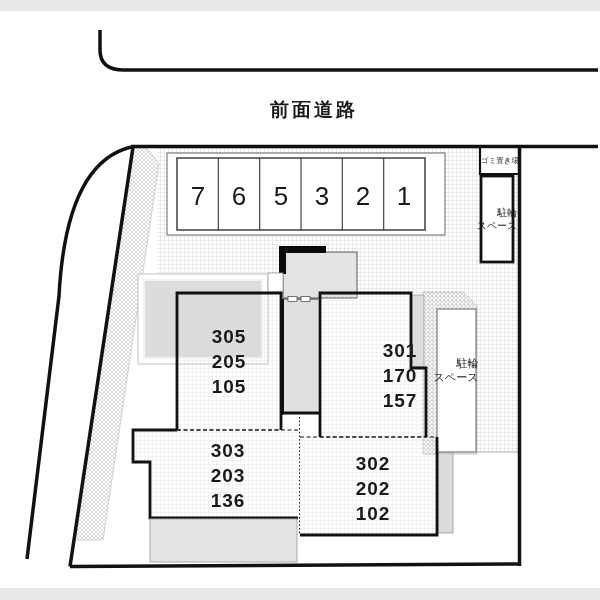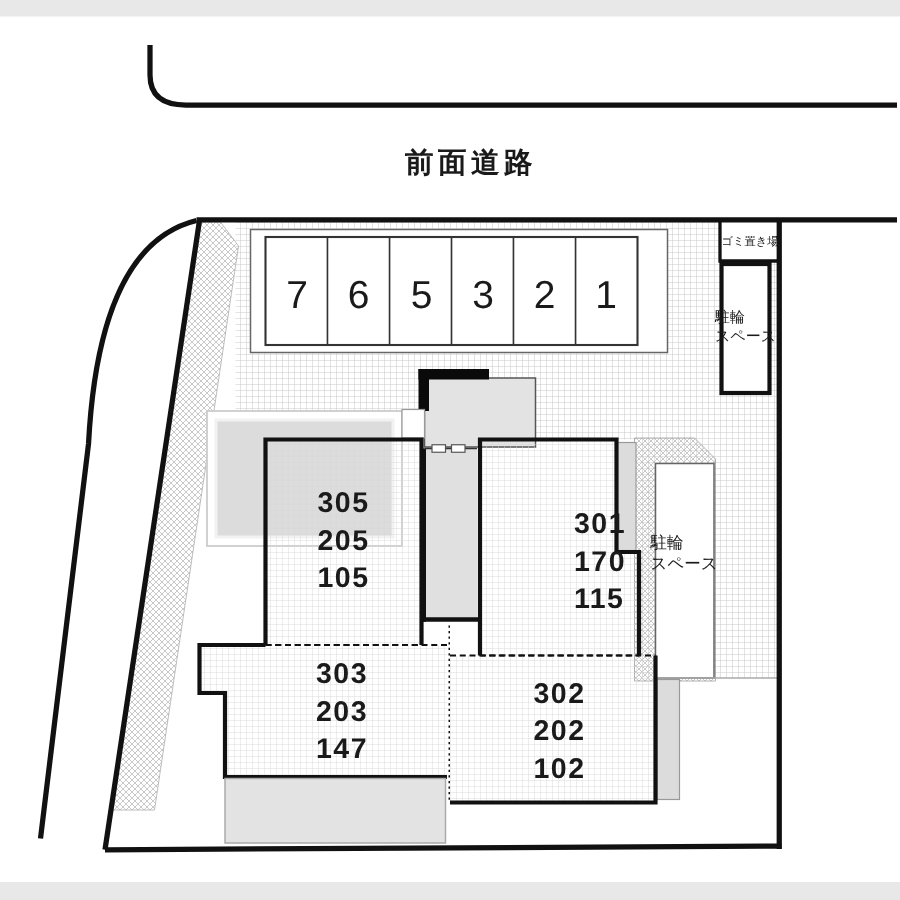--- a/index.html
+++ b/index.html
@@ -1,20 +1,20 @@
 <!DOCTYPE html>
 <html><head>
 <meta charset="utf-8">
 <style>
   html,body{margin:0;padding:0;background:#fff;}
   .stage{position:relative;width:600px;height:600px;overflow:hidden;background:#fff;
          font-family:"Liberation Sans","DejaVu Sans",sans-serif;color:#1a1a1a;}
   .stage svg{position:absolute;left:0;top:0;}
   .lbl{position:absolute;transform:translate(-50%,-50%);white-space:nowrap;
-       text-align:left;color:#1a1a1a;line-height:1;}
+       text-align:right;color:#1a1a1a;line-height:1;}
   .road-lbl{font-size:19px;font-weight:600;letter-spacing:3px;}
   .pnum{font-size:26px;font-weight:500;}
   .garbage-lbl{font-size:7.5px;font-weight:400;}
   .bike-lbl{font-weight:400;}
   .bike-n{font-size:10px;line-height:12.5px;}
   .bike-e{font-size:11px;line-height:13.5px;}
   .units{font-size:19px;font-weight:600;line-height:25px;letter-spacing:1px;}
 </style>
 </head>
 <body>
@@ -126,27 +126,27 @@
 
   <div class="lbl units" style="left:229px;top:361px;">
     <div>305</div>
     <div>205</div>
     <div>105</div>
   </div>
 
   <div class="lbl units" style="left:371px;top:375px;margin-left:29px;">
     <div>301</div>
     <div>170</div>
-    <div>115</div>
+    <div>157</div>
   </div>
 
   <div class="lbl units" style="left:228px;top:475px;">
     <div>303</div>
     <div>203</div>
-    <div>147</div>
+    <div>136</div>
   </div>
 
   <div class="lbl units" style="left:373px;top:488px;">
     <div>302</div>
     <div>202</div>
     <div>102</div>
   </div>
 
 </div>
 

